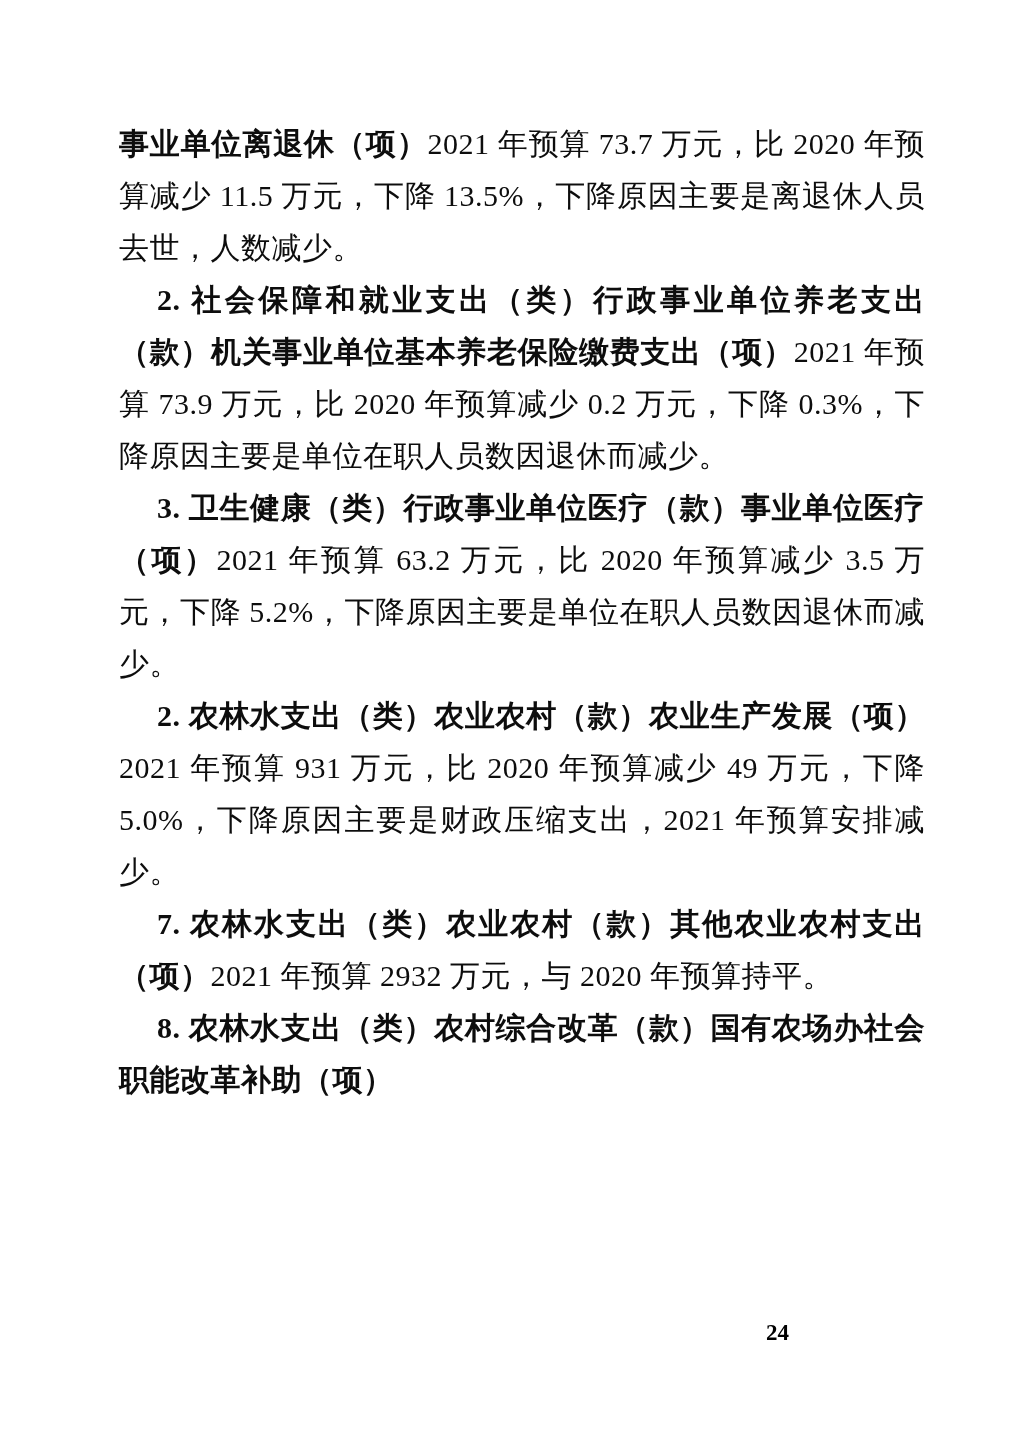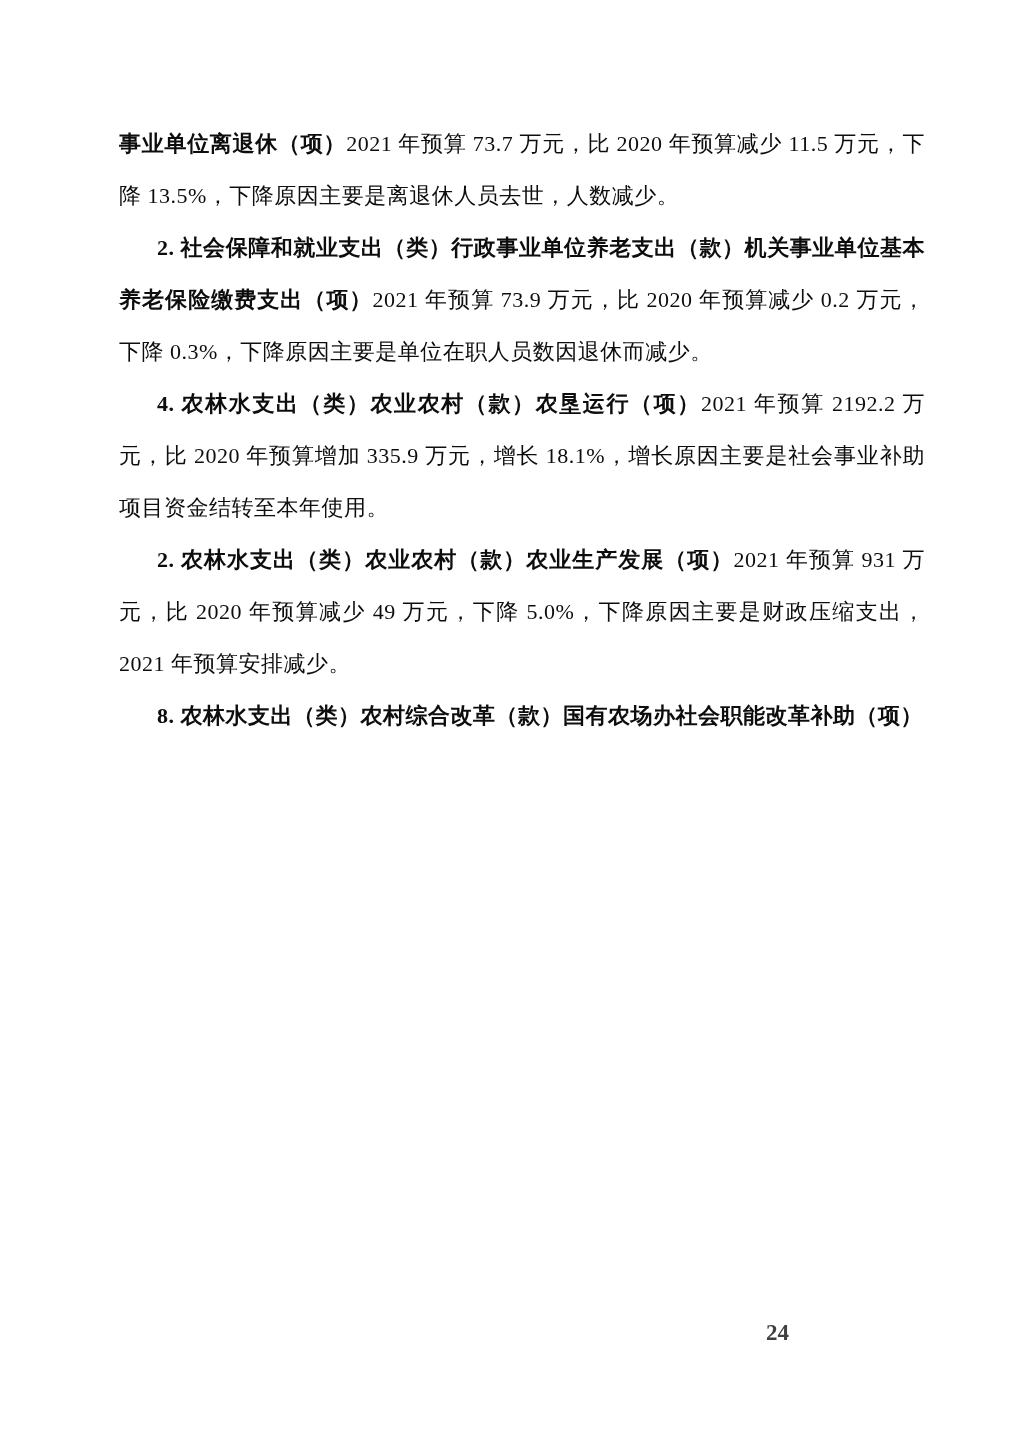--- a/index.html
+++ b/index.html
@@ -17,59 +17,60 @@
     color: #0d0d0d;
   }
   .content {
     position: absolute;
     top: 118px;
     left: 119px;
     width: 806px;
   }
   .para {
     margin: 0;
-    font-size: 22px;
+    font-size: 30px;
     line-height: 52px;
     text-align: justify;
     letter-spacing: 0.5px;
   }
   .para.indent {
     text-indent: 38px;
   }
   .para .bold {
     font-weight: 700;
   }
   .para .normal {
     font-weight: 400;
   }
   .page-number {
     position: absolute;
     left: 766px;
     top: 1320px;
     font-size: 23px;
     font-weight: 700;
     font-family: "Liberation Serif", "DejaVu Serif", serif;
-    color: #404040;
+    color: #000000;
   }
 </style>
 </head>
 <body>
 
 <div class="page">
   <div class="content">
 
     <p class="para"><span class="bold">事业单位离退休（项）</span><span class="normal">2021 年预算 73.7 万元，比 2020 年预算减少 11.5 万元，下降 13.5%，下降原因主要是离退休人员去世，人数减少。</span></p>
 
     <p class="para indent"><span class="bold">2. 社会保障和就业支出（类）行政事业单位养老支出（款）机关事业单位基本养老保险缴费支出（项）</span><span class="normal">2021 年预算 73.9 万元，比 2020 年预算减少 0.2 万元，下降 0.3%，下降原因主要是单位在职人员数因退休而减少。</span></p>
 
+    <p class="para indent"><span class="bold">3. 卫生健康（类）行政事业单位医疗（款）事业单位医疗（项）</span><span class="normal">2021 年预算 63.2 万元，比 2020 年预算减少 3.5 万元，下降 5.2%，下降原因主要是单位在职人员数因退休而减少。</span></p>
 
-    <p class="para indent"><span class="bold">4. 农林水支出（类）农业农村（款）农垦运行（项）</span><span class="normal">2021 年预算 2192.2 万元，比 2020 年预算增加 335.9 万元，增长 18.1%，增长原因主要是社会事业补助项目资金结转至本年使用。</span></p>
 
 
     <p class="para indent"><span class="bold">2. 农林水支出（类）农业农村（款）农业生产发展（项）</span><span class="normal">2021 年预算 931 万元，比 2020 年预算减少 49 万元，下降 5.0%，下降原因主要是财政压缩支出，2021 年预算安排减少。</span></p>
 
+    <p class="para indent"><span class="bold">7. 农林水支出（类）农业农村（款）其他农业农村支出（项）</span><span class="normal">2021 年预算 2932 万元，与 2020 年预算持平。</span></p>
 
     <p class="para indent"><span class="bold">8. 农林水支出（类）农村综合改革（款）国有农场办社会职能改革补助（项）</span></p>
 
   </div>
 
   <div class="page-number">24</div>
 </div>
 
 </body></html>

